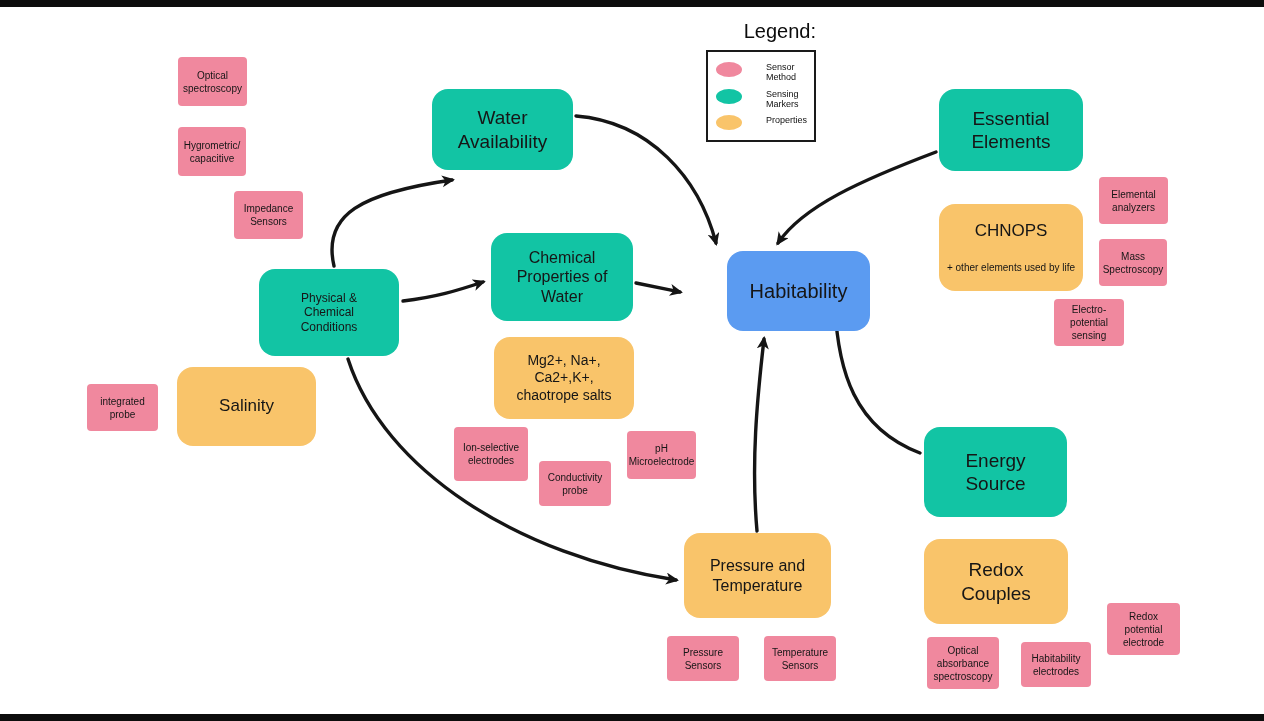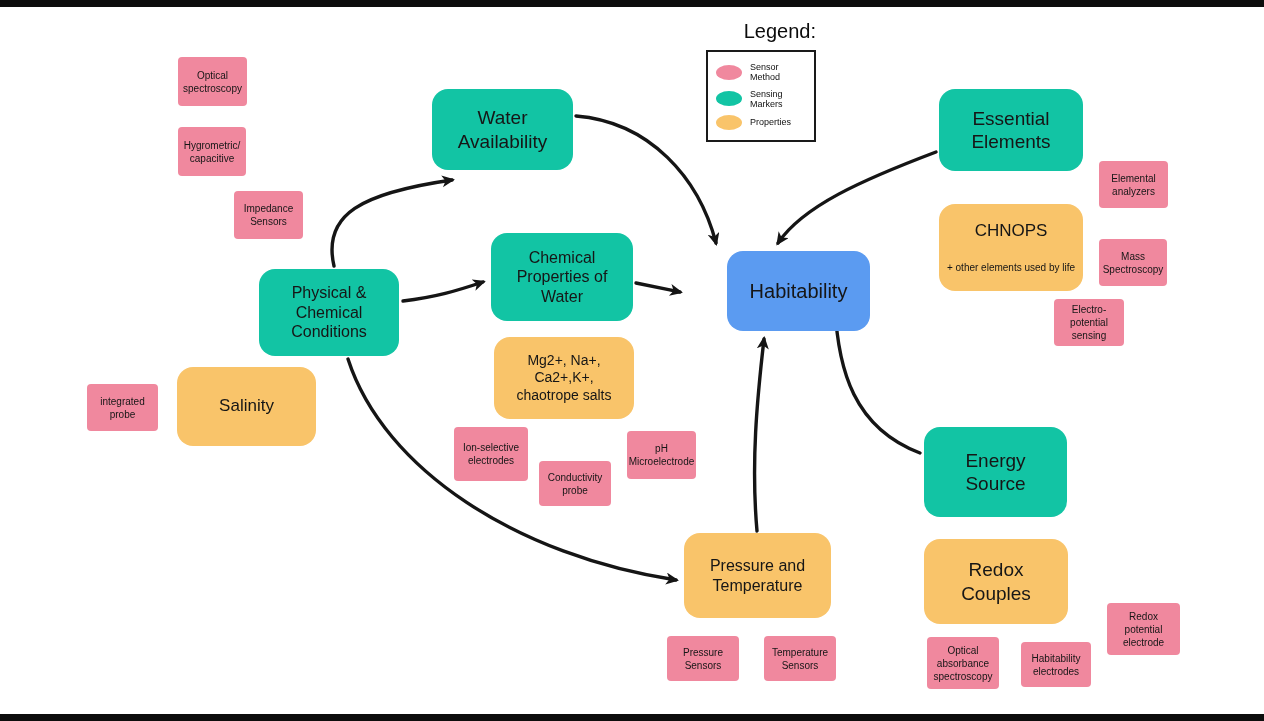--- a/index.html
+++ b/index.html
@@ -25,21 +25,21 @@
 
   .edges { position:absolute; left:0; top:0; }
   .edge  { fill:none; stroke:#151515; stroke-width:3.4; stroke-linecap:round; }
 
   .legend-title { position:absolute; left:706px; top:20px; width:110px; text-align:right; font-size:20px; color:#0c0c0c; }
   .legend-box {
     position:absolute; left:706px; top:50px; width:110px; height:92px;
     border:2px solid #1a1a1a; background:#ffffff; box-sizing:border-box;
     display:flex; flex-direction:column; justify-content:space-evenly; padding:4px 8px;
   }
-  .legend-item { display:flex; align-items:center; gap:8px; }
+  .legend-item { display:flex; align-items:flex-start; gap:24px; }
   .legend-swatch { width:26px; height:15px; border-radius:50%; flex:0 0 auto; }
   .legend-label { font-size:9px; line-height:1.15; white-space:pre-line; color:#111; }
 </style>
 </head>
 <body>
 
 <div class="stage">
 
   <svg class="edges" width="1264" height="721" viewBox="0 0 1264 721">
     <defs>
@@ -74,21 +74,21 @@
       <span class="legend-label">Properties</span>
     </div>
   </div>
 
   <div class="node pink" style="left:178px;top:57px;width:69px;height:49px">Optical
 spectroscopy</div>
   <div class="node pink" style="left:178px;top:127px;width:68px;height:49px">Hygrometric/
 capacitive</div>
   <div class="node pink" style="left:234px;top:191px;width:69px;height:48px">Impedance
 Sensors</div>
-  <div class="node pink" style="left:1099px;top:161px;width:69px;height:47px">Elemental
+  <div class="node pink" style="left:1099px;top:177px;width:69px;height:47px">Elemental
 analyzers</div>
   <div class="node pink" style="left:1099px;top:239px;width:68px;height:47px">Mass
 Spectroscopy</div>
   <div class="node pink" style="left:1054px;top:299px;width:70px;height:47px">Electro-
 potential
 sensing</div>
   <div class="node pink" style="left:87px;top:384px;width:71px;height:47px">integrated
 probe</div>
   <div class="node pink" style="left:454px;top:427px;width:74px;height:54px">Ion-selective
 electrodes</div>
@@ -119,21 +119,21 @@
 Couples</div>
   <div class="node orange" style="left:939px;top:204px;width:144px;height:87px">
     <div>
       <div style="font-size:17px">CHNOPS</div>
       <div style="font-size:10px;font-weight:400">+ other elements used by life</div>
     </div>
   </div>
 
   <div class="node teal" style="left:432px;top:89px;width:141px;height:81px;font-size:19px">Water
 Availability</div>
-  <div class="node teal" style="left:259px;top:269px;width:140px;height:87px;font-size:16px">Physical &amp;
+  <div class="node teal" style="left:259px;top:269px;width:140px;height:87px;font-size:12px">Physical &amp;
 Chemical
 Conditions</div>
   <div class="node teal" style="left:491px;top:233px;width:142px;height:88px;font-size:16px">Chemical
 Properties of
 Water</div>
   <div class="node teal" style="left:939px;top:89px;width:144px;height:82px;font-size:19px">Essential
 Elements</div>
   <div class="node teal" style="left:924px;top:427px;width:143px;height:90px;font-size:19px">Energy
 Source</div>
 

